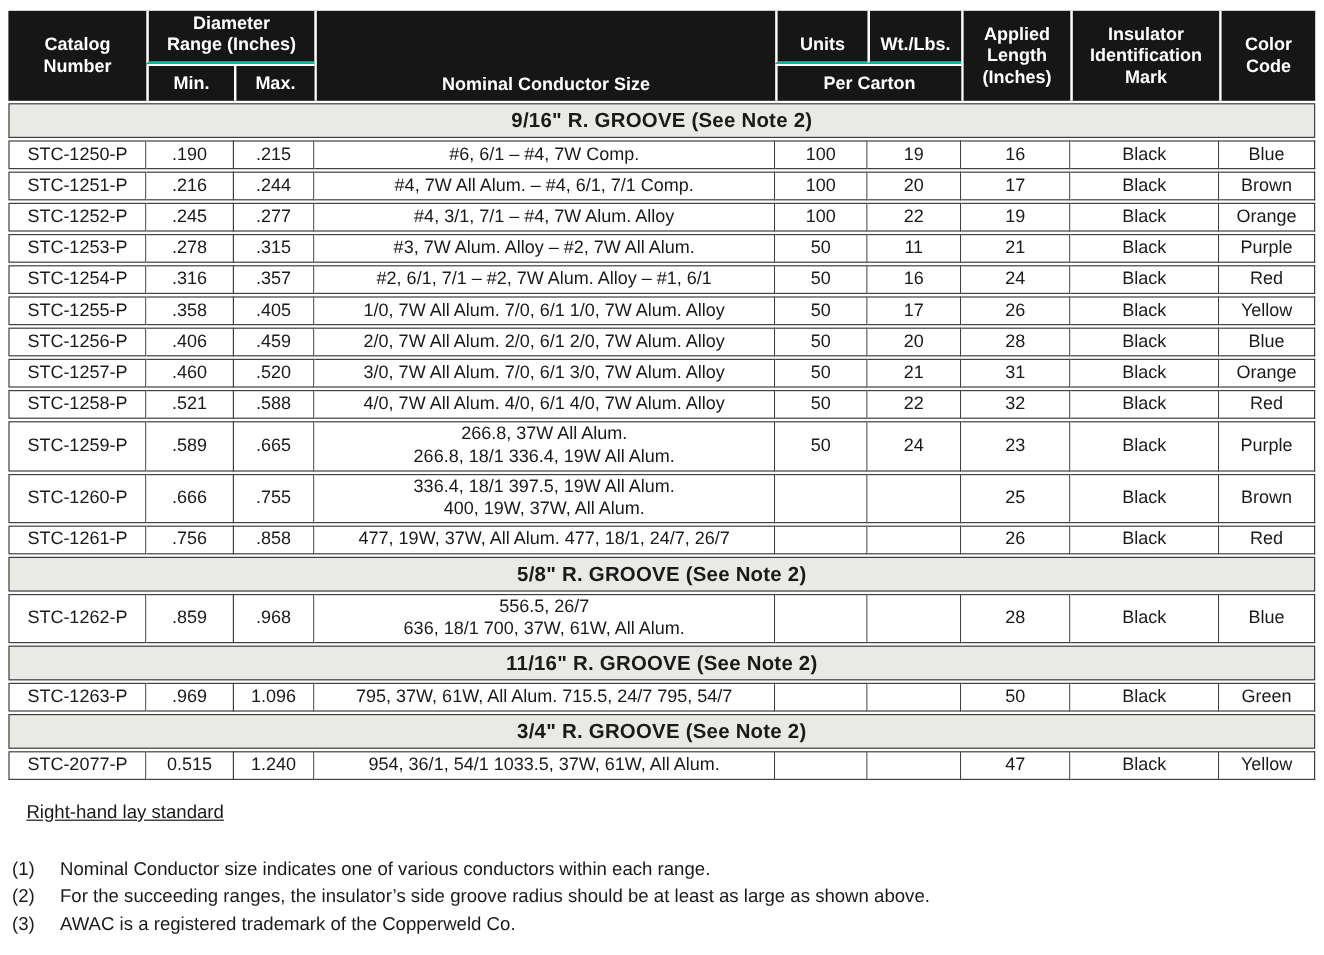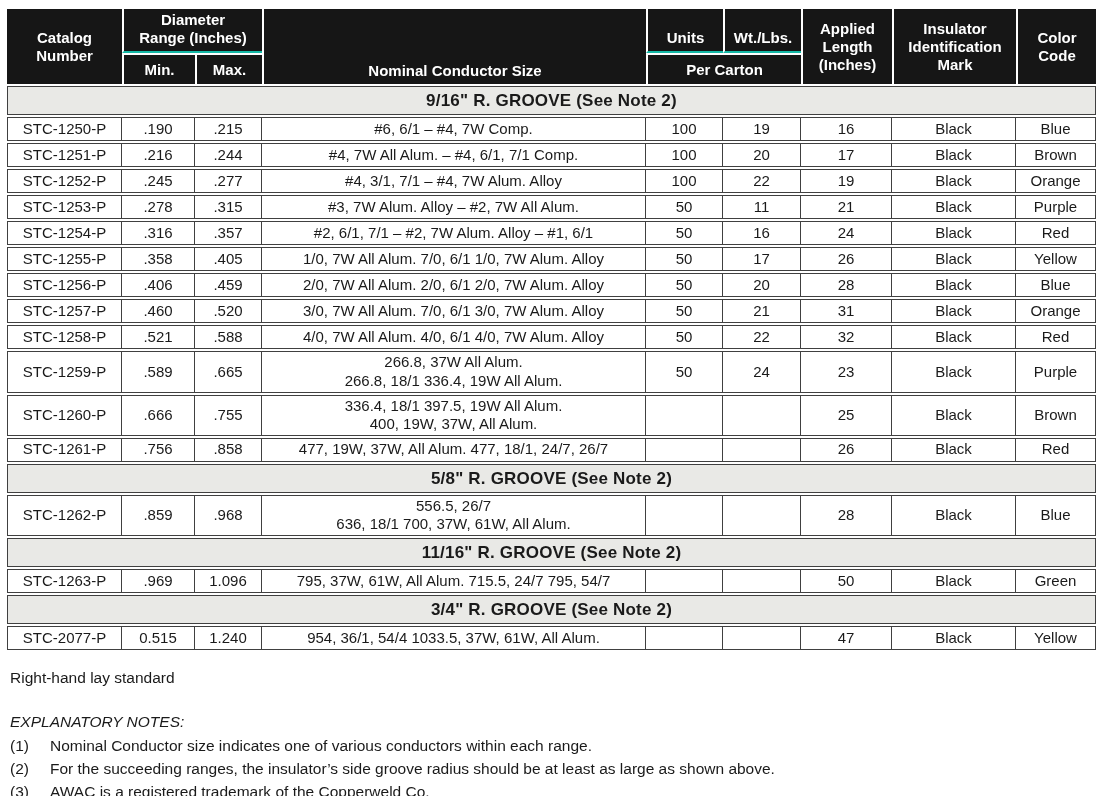--- a/index.html
+++ b/index.html
@@ -62,21 +62,21 @@
   tbody td.section {
     background: #e9e9e6;
     font-size: 17px;
     font-weight: bold;
     height: 29px;
     letter-spacing: 0.2px;
   }
 
   
   .footer { padding: 17px 0 0 3px; font-size: 15.5px; }
-  .lay-note { margin: 0 0 26px 0; }
+  .lay-note { margin: 0 0 26px 12px; text-decoration: underline; }
   .notes-title { font-style: italic; margin: 0 0 3px 0; }
   .note-line { display: flex; line-height: 23px; }
   .note-num  { width: 40px; flex: 0 0 40px; }
   .note-text { flex: 1; }
 </style>
 </head>
 <body>
 
 <div class="page">
 
@@ -283,33 +283,32 @@
           <td>Black</td>
           <td>Green</td>
         </tr>
         <tr>
           <td colspan="9" class="section">3/4" R. GROOVE (See Note 2)</td>
         </tr>
         <tr>
           <td>STC-2077-P</td>
           <td>0.515</td>
           <td>1.240</td>
-          <td>954, 36/1, 54/4 1033.5, 37W, 61W, All Alum.</td>
+          <td>954, 36/1, 54/1 1033.5, 37W, 61W, All Alum.</td>
           <td></td>
           <td></td>
           <td>47</td>
           <td>Black</td>
           <td>Yellow</td>
         </tr>
       </tbody>
   </table>
 
   <div class="footer">
     <p class="lay-note">Right-hand lay standard</p>
-    <p class="notes-title">EXPLANATORY NOTES:</p>
     <div class="note-line">
       <span class="note-num">(1)</span>
       <span class="note-text">Nominal Conductor size indicates one of various conductors within each range.</span>
     </div>
     <div class="note-line">
       <span class="note-num">(2)</span>
       <span class="note-text">For the succeeding ranges, the insulator’s side groove radius should be at least as large as shown above.</span>
     </div>
     <div class="note-line">
       <span class="note-num">(3)</span>

